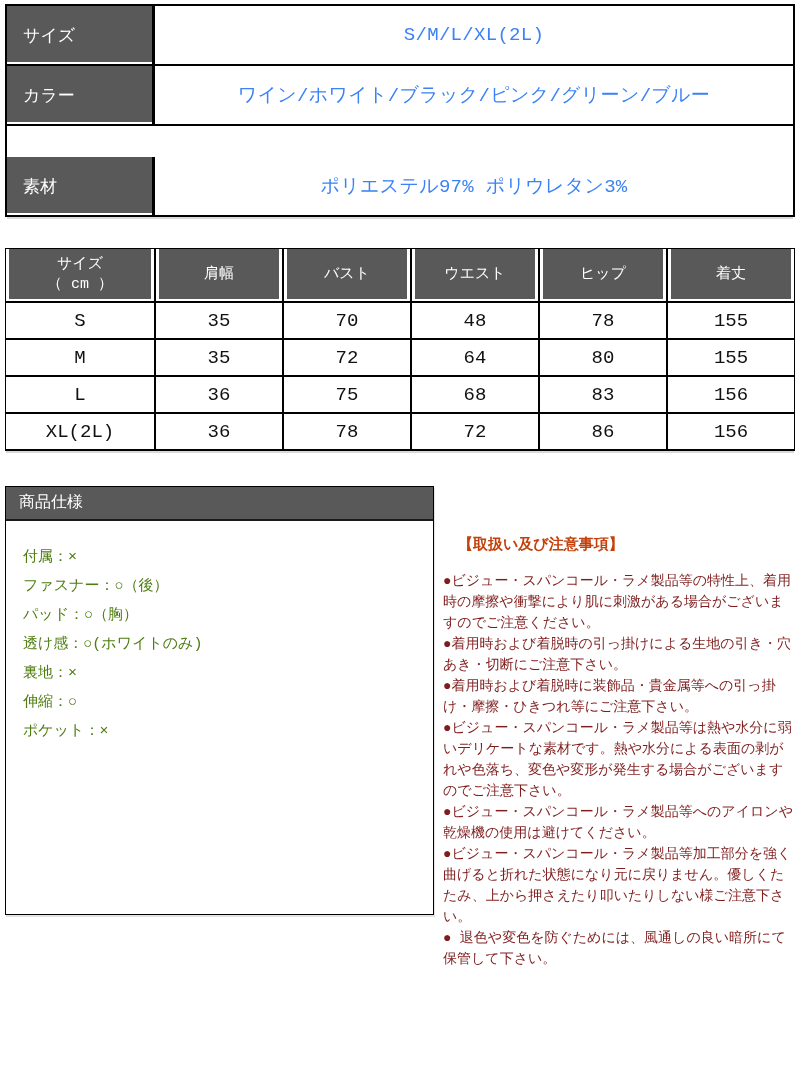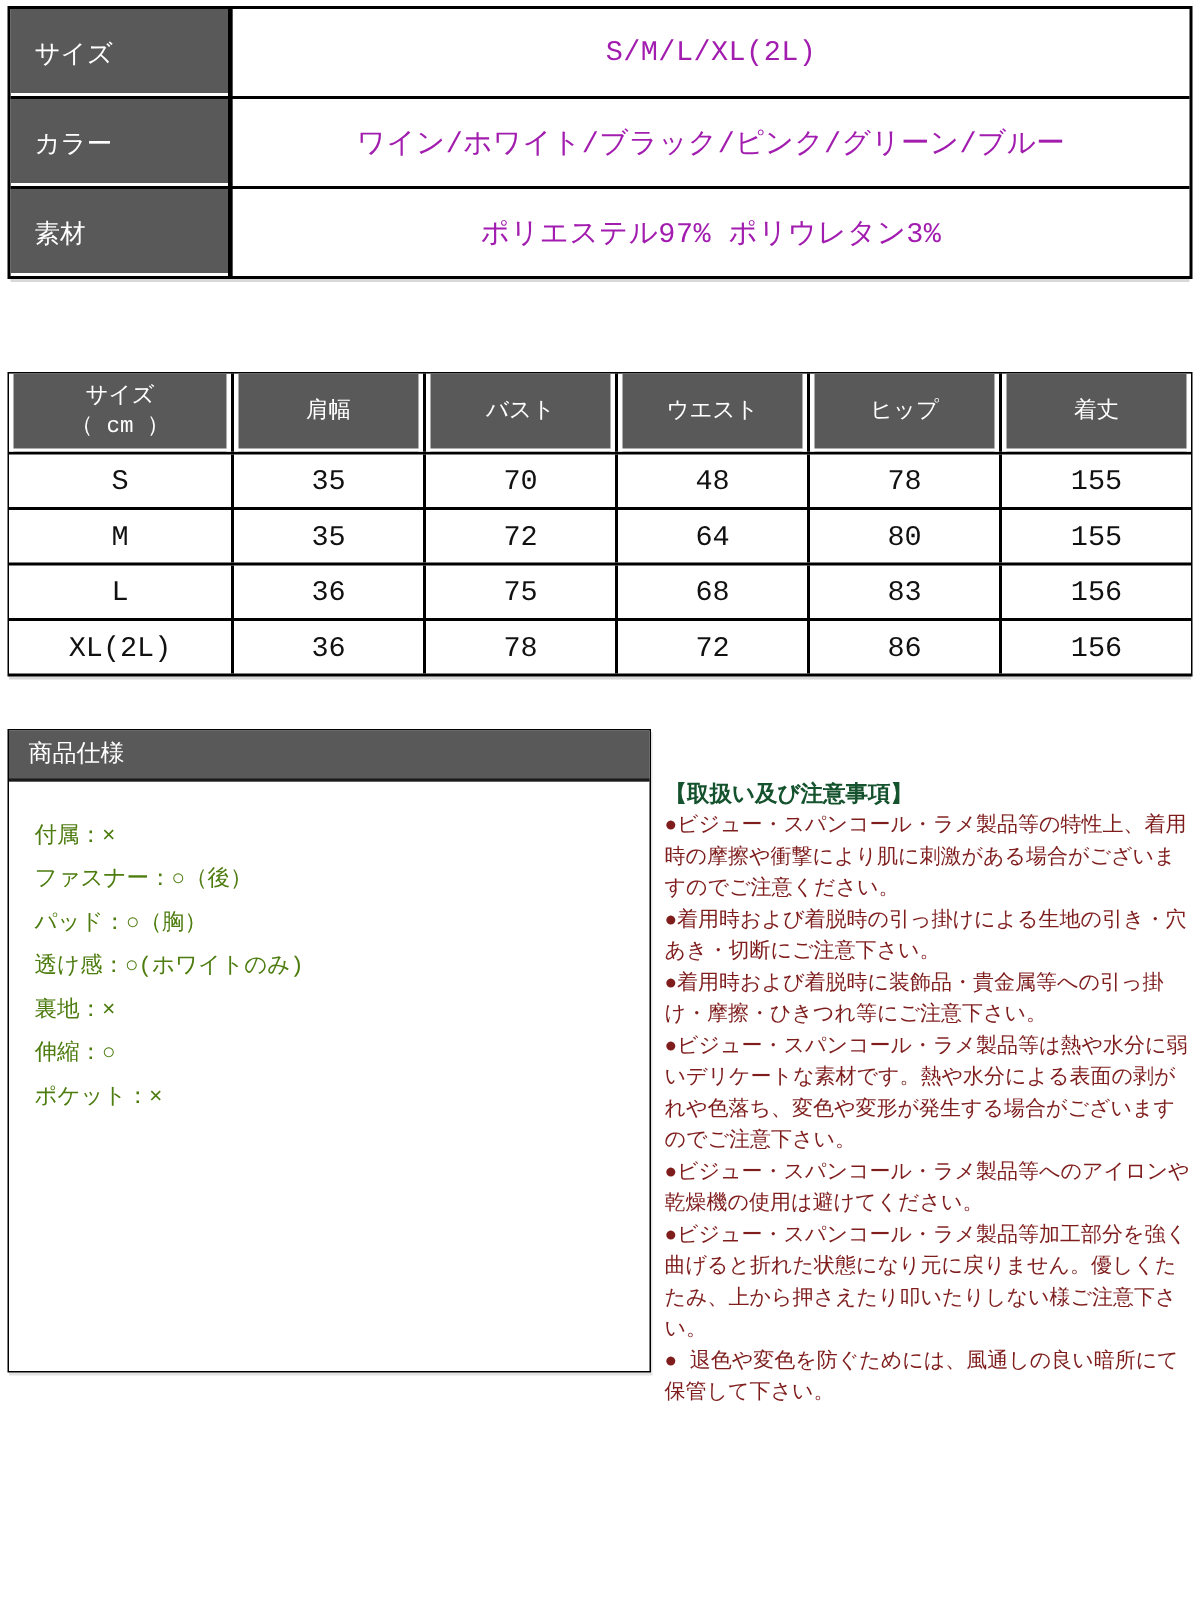--- a/index.html
+++ b/index.html
@@ -8,29 +8,29 @@
     font-family:Liberation Mono, monospace; overflow:hidden;
   }
 
   
   .info-table {
     position:absolute; left:5px; top:4px; width:790px;
     border:2px solid #000; box-sizing:border-box; background:#fff;
     box-shadow:0 4px 0 -2px #d9d9d9;
   }
   .info-row { display:flex; height:58px; border-bottom:2px solid #000; }
-  .info-row:last-child { border-bottom:none; }
+  .info-row:last-child { border-bottom:none;margin-top:31px; }
   .info-label {
     flex:none; width:148px; box-sizing:border-box; background:#595959;
     border-right:3px solid #000; box-shadow:inset 0 -2px 0 #fff;
     color:#fff; font-size:17px; display:flex; align-items:center; padding-left:16px;
   }
   .info-value {
     flex:1; display:flex; align-items:center; justify-content:center;
-    font-size:19px; color:#a21caf; letter-spacing:.3px;
+    font-size:19px; color:#3b82f6; letter-spacing:.3px;
   }
 
   
   .size-chart {
     position:absolute; left:5px; top:248px; width:790px;
     border:1px solid #000; border-bottom:2px solid #000; box-sizing:border-box;
     background:#fff; box-shadow:0 3px 0 -1px #d9d9d9;
   }
   .sc-row { display:flex; }
   .sc-cell {
@@ -56,21 +56,21 @@
   .spec-title-bar {
     height:34px; box-sizing:border-box; background:#595959;
     border-bottom:2px solid #1a1a1a; color:#fff; font-size:16px;
     line-height:32px; padding-left:13px;
   }
   .spec-content { padding:22px 12px 0 17px; }
   .spec-content p { margin:0; font-size:15px; line-height:29px; color:#4d7c0f; }
 
   
   .notes { position:absolute; left:443px; top:520px; width:354px; }
-  .notes-title { margin:0; font-size:15px; font-weight:bold; color:#14532d; line-height:21px; }
+  .notes-title { margin:15px; font-size:15px; font-weight:bold; color:#c2410c; line-height:21px; }
   .note-item { margin:0; font-size:14px; line-height:21px; color:#7f1d1d; }
 </style>
 </head>
 <body>
 
 <div class="canvas">
 
   <div class="info-table">
     <div class="info-row">
       <div class="info-label">サイズ</div>

